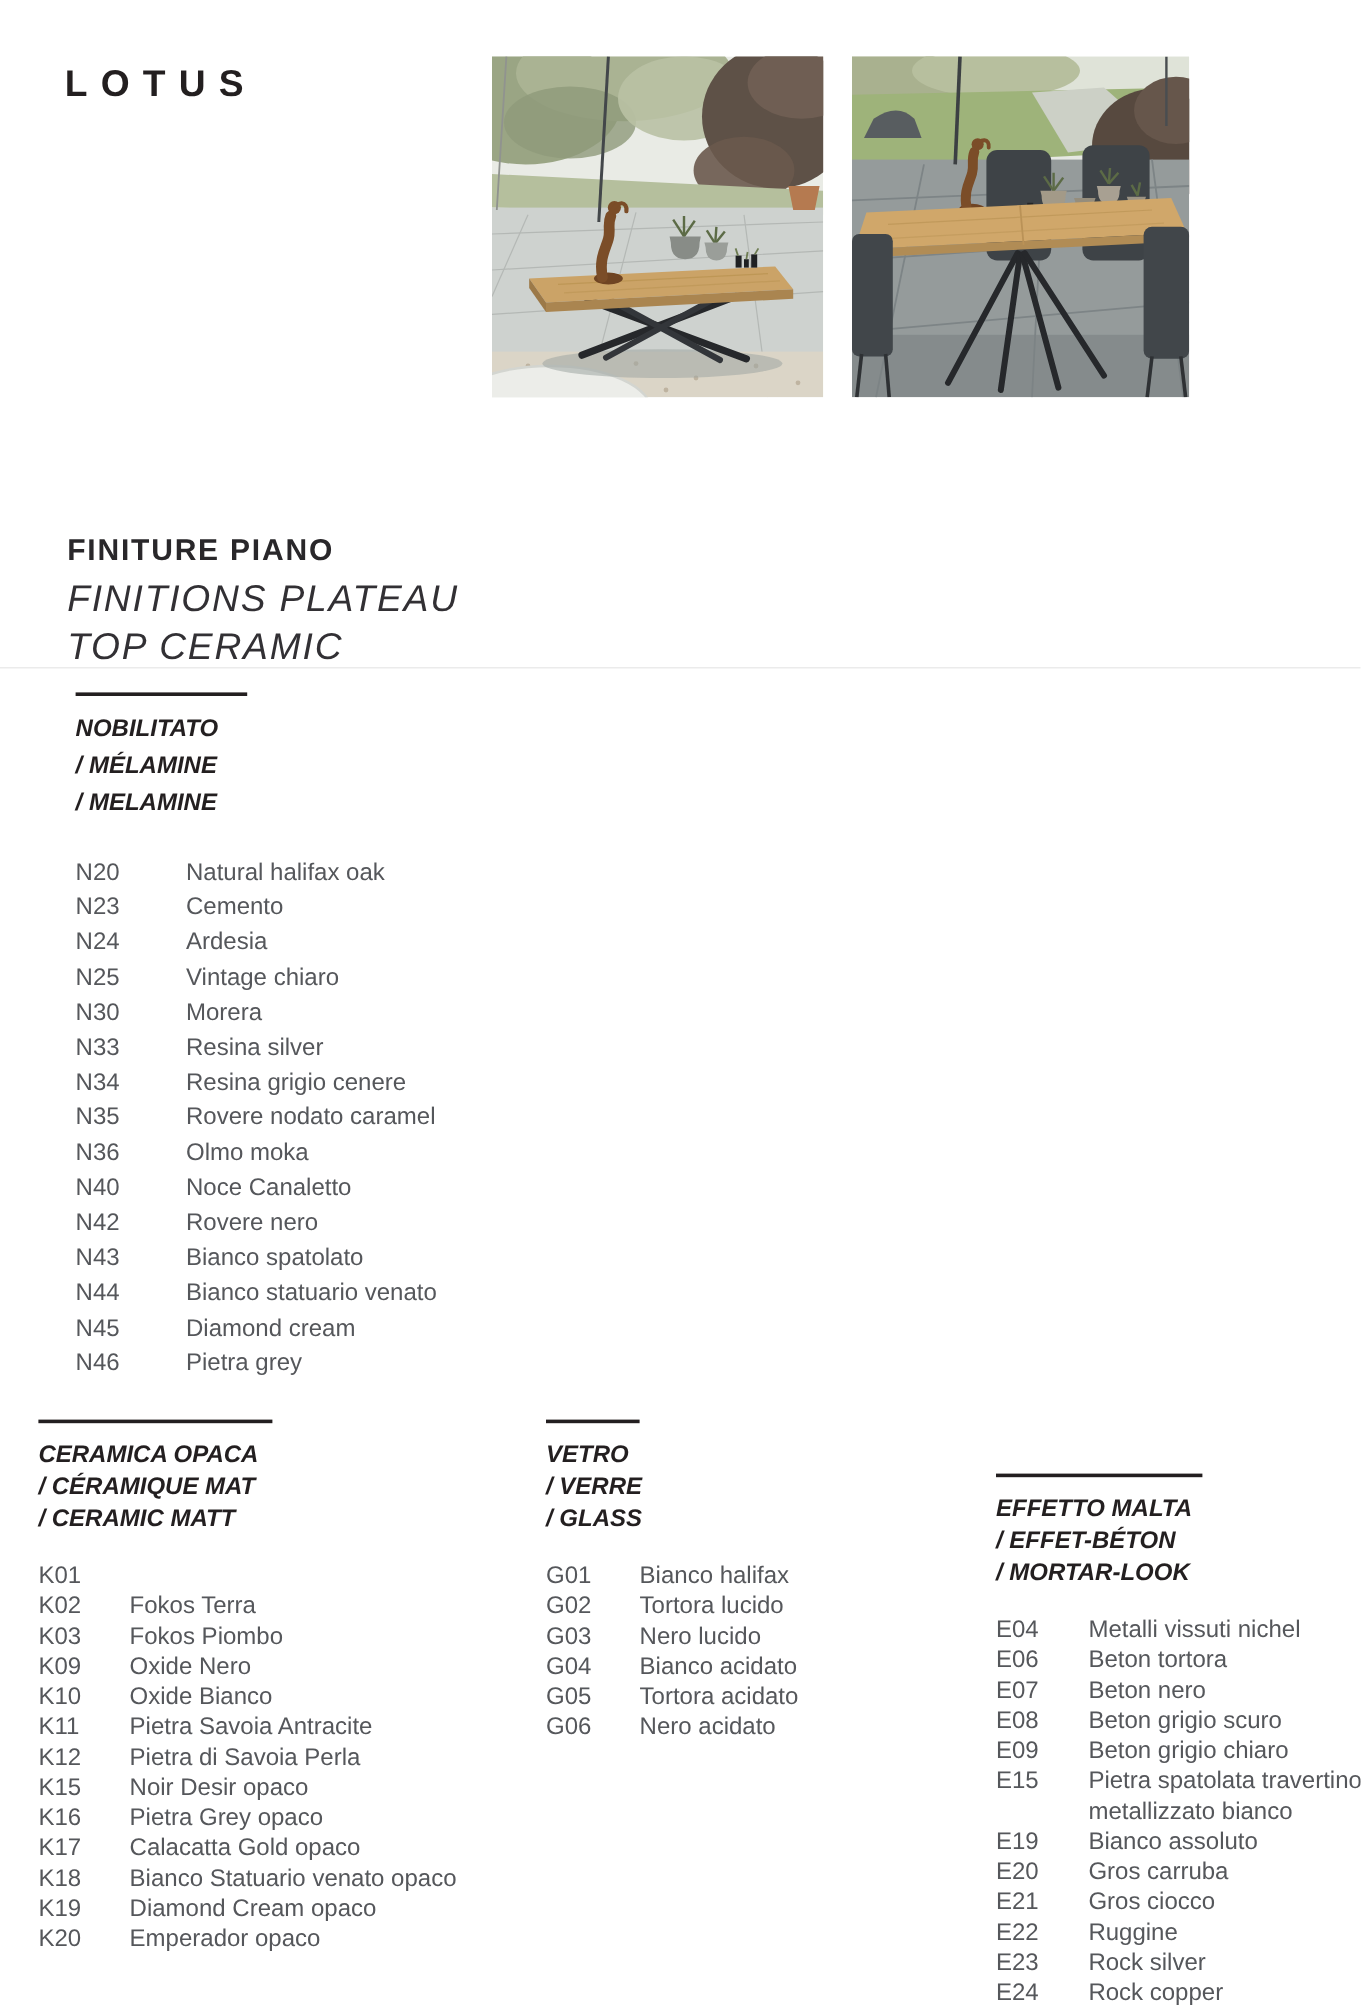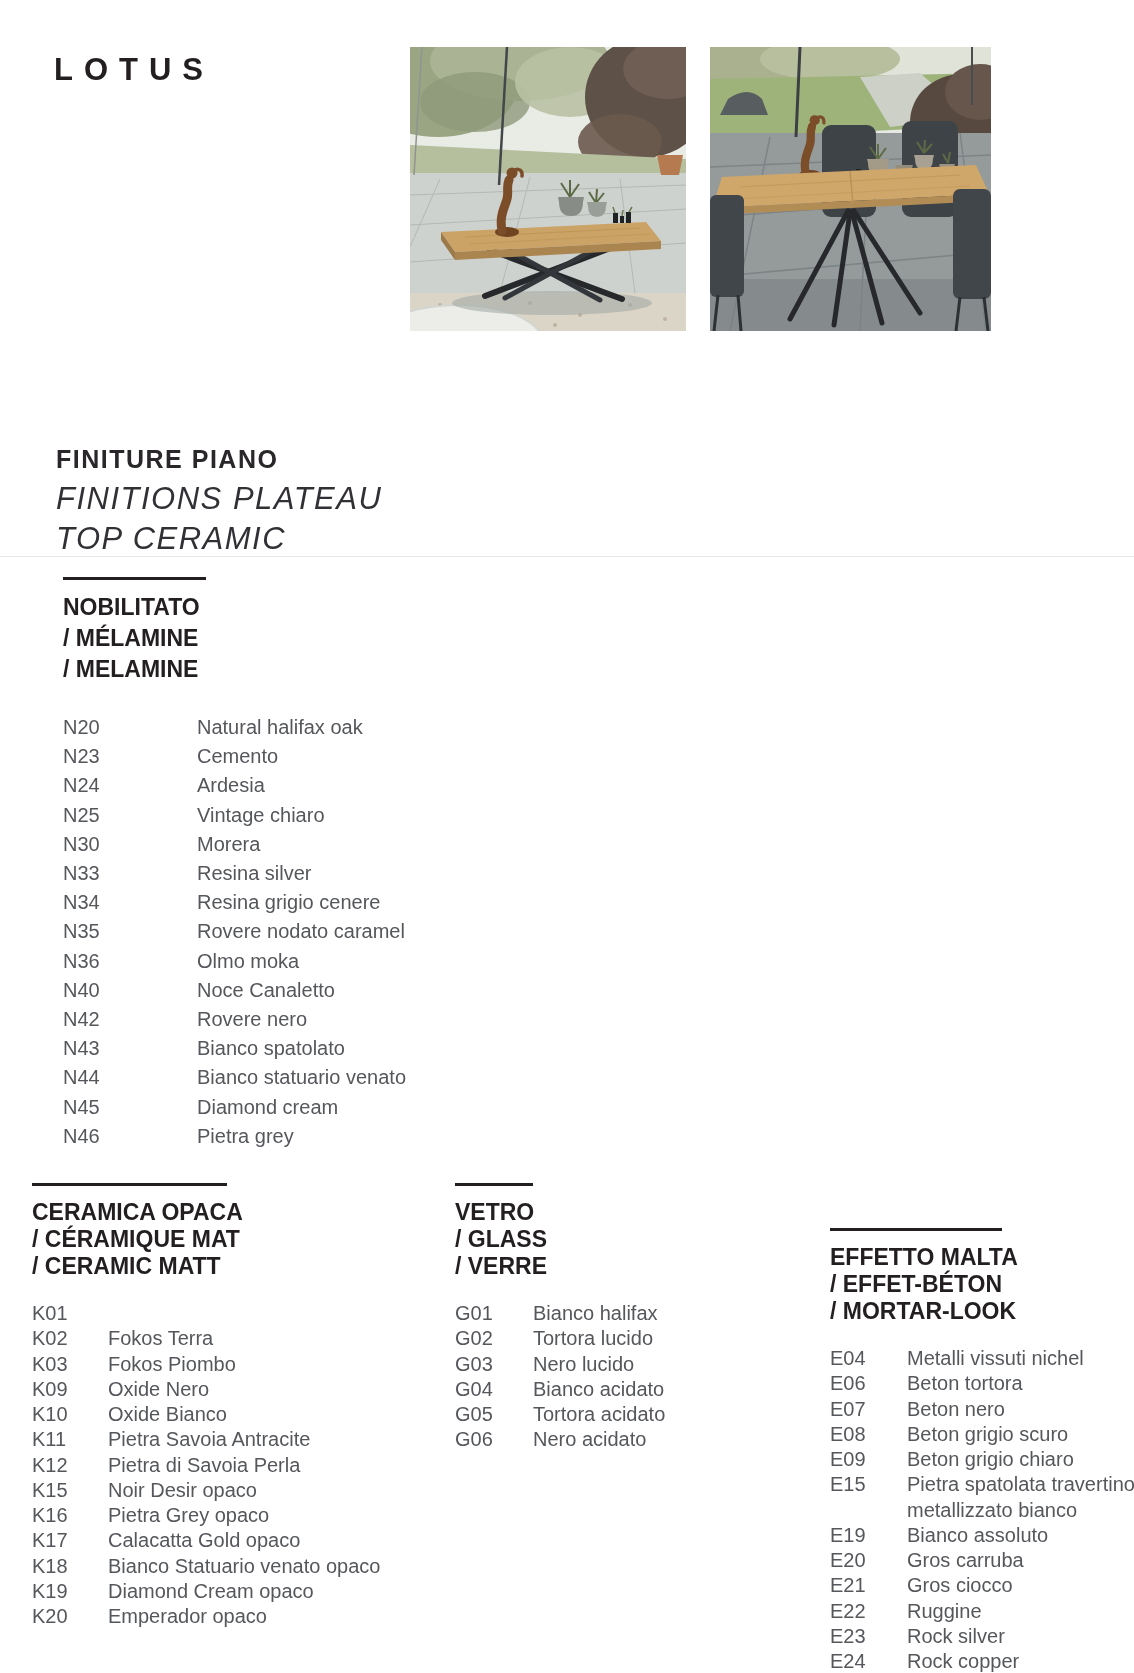--- a/index.html
+++ b/index.html
@@ -25,28 +25,28 @@
   .finish-section{position:absolute;color:#231f20;}
   .sec-nobilitato{left:63px;top:577px;width:400px;}
   .sec-ceramica{left:32px;top:1183px;width:400px;}
   .sec-vetro{left:455px;top:1183px;width:290px;}
   .sec-effetto{left:798px;top:1228px;width:332px;margin-left:32px;}
   .overline{height:3px;background:#231f20;margin-bottom:12px;}
   .ol-nobilitato{width:143px;}
   .ol-ceramica{width:195px;margin-bottom:13px;}
   .ol-vetro{width:78px;margin-bottom:13px;}
   .ol-effetto{width:172px;margin-bottom:13px;}
-  .sec-title{font-size:23px;font-weight:bold;margin:0;}
+  .sec-title{font-size:20px;font-weight:bold;margin:0;font-style:italic;}
   .sec-nobilitato .sec-title{line-height:31px;}
   .sec-ceramica .sec-title,.sec-vetro .sec-title,.sec-effetto .sec-title{line-height:27px;}
   .finish-list{list-style:none;margin:0;padding:0;color:#55575b;font-size:20px;}
   .sec-nobilitato .finish-list{margin-top:28px;}
   .sec-ceramica .finish-list,.sec-vetro .finish-list,.sec-effetto .finish-list{margin-top:21px;}
   .finish-row{display:flex;align-items:baseline;}
-  .sec-nobilitato .finish-row{line-height:29.2px;gap:42px;}
+  .sec-nobilitato .finish-row{line-height:29.2px;}
   .sec-ceramica .finish-row,.sec-vetro .finish-row,.sec-effetto .finish-row{line-height:25.25px;}
   .finish-code{flex:0 0 92px;}
   .sec-ceramica .finish-code{flex-basis:76px;}
   .sec-vetro .finish-code{flex-basis:78px;}
   .sec-effetto .finish-code{flex-basis:77px;}
   .finish-label{flex:1 1 auto;}
   .sec-effetto .finish-label{max-width:253px;}
 </style>
 </head>
 <body>
@@ -376,22 +376,22 @@
           <span class="finish-code">K20</span>
           <span class="finish-label">Emperador opaco</span>
         </li>
       </ul>
   </section>
 
   <section class="finish-section sec-vetro">
     <div class="overline ol-vetro"></div>
     <h2 class="sec-title">
       <div>VETRO</div>
+      <div>/ VERRE</div>
       <div>/ GLASS</div>
-      <div>/ VERRE</div>
     </h2>
     <ul class="finish-list">
 
         <li class="finish-row">
           <span class="finish-code">G01</span>
           <span class="finish-label">Bianco halifax</span>
         </li>
 
         <li class="finish-row">
           <span class="finish-code">G02</span>

